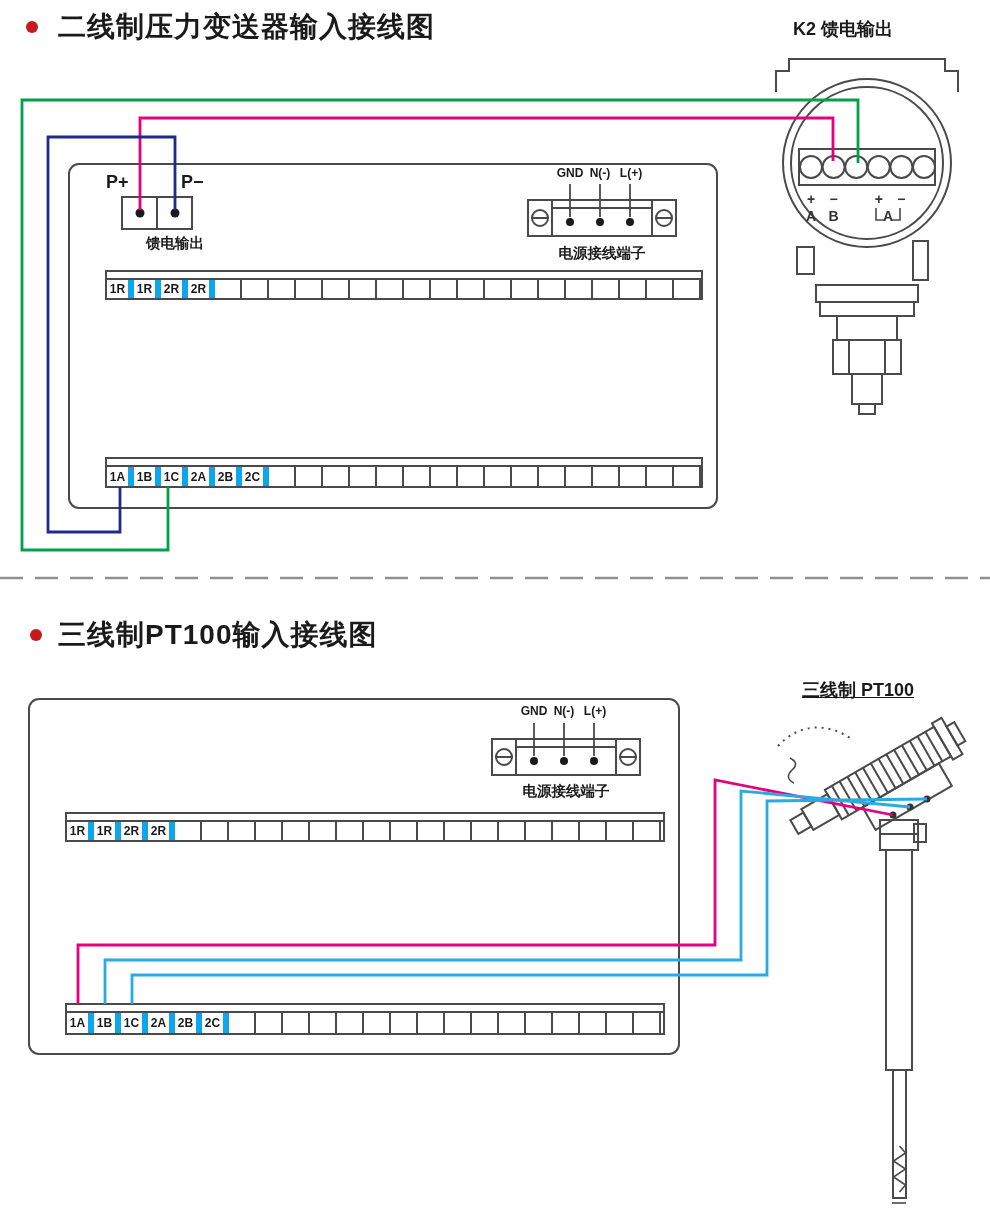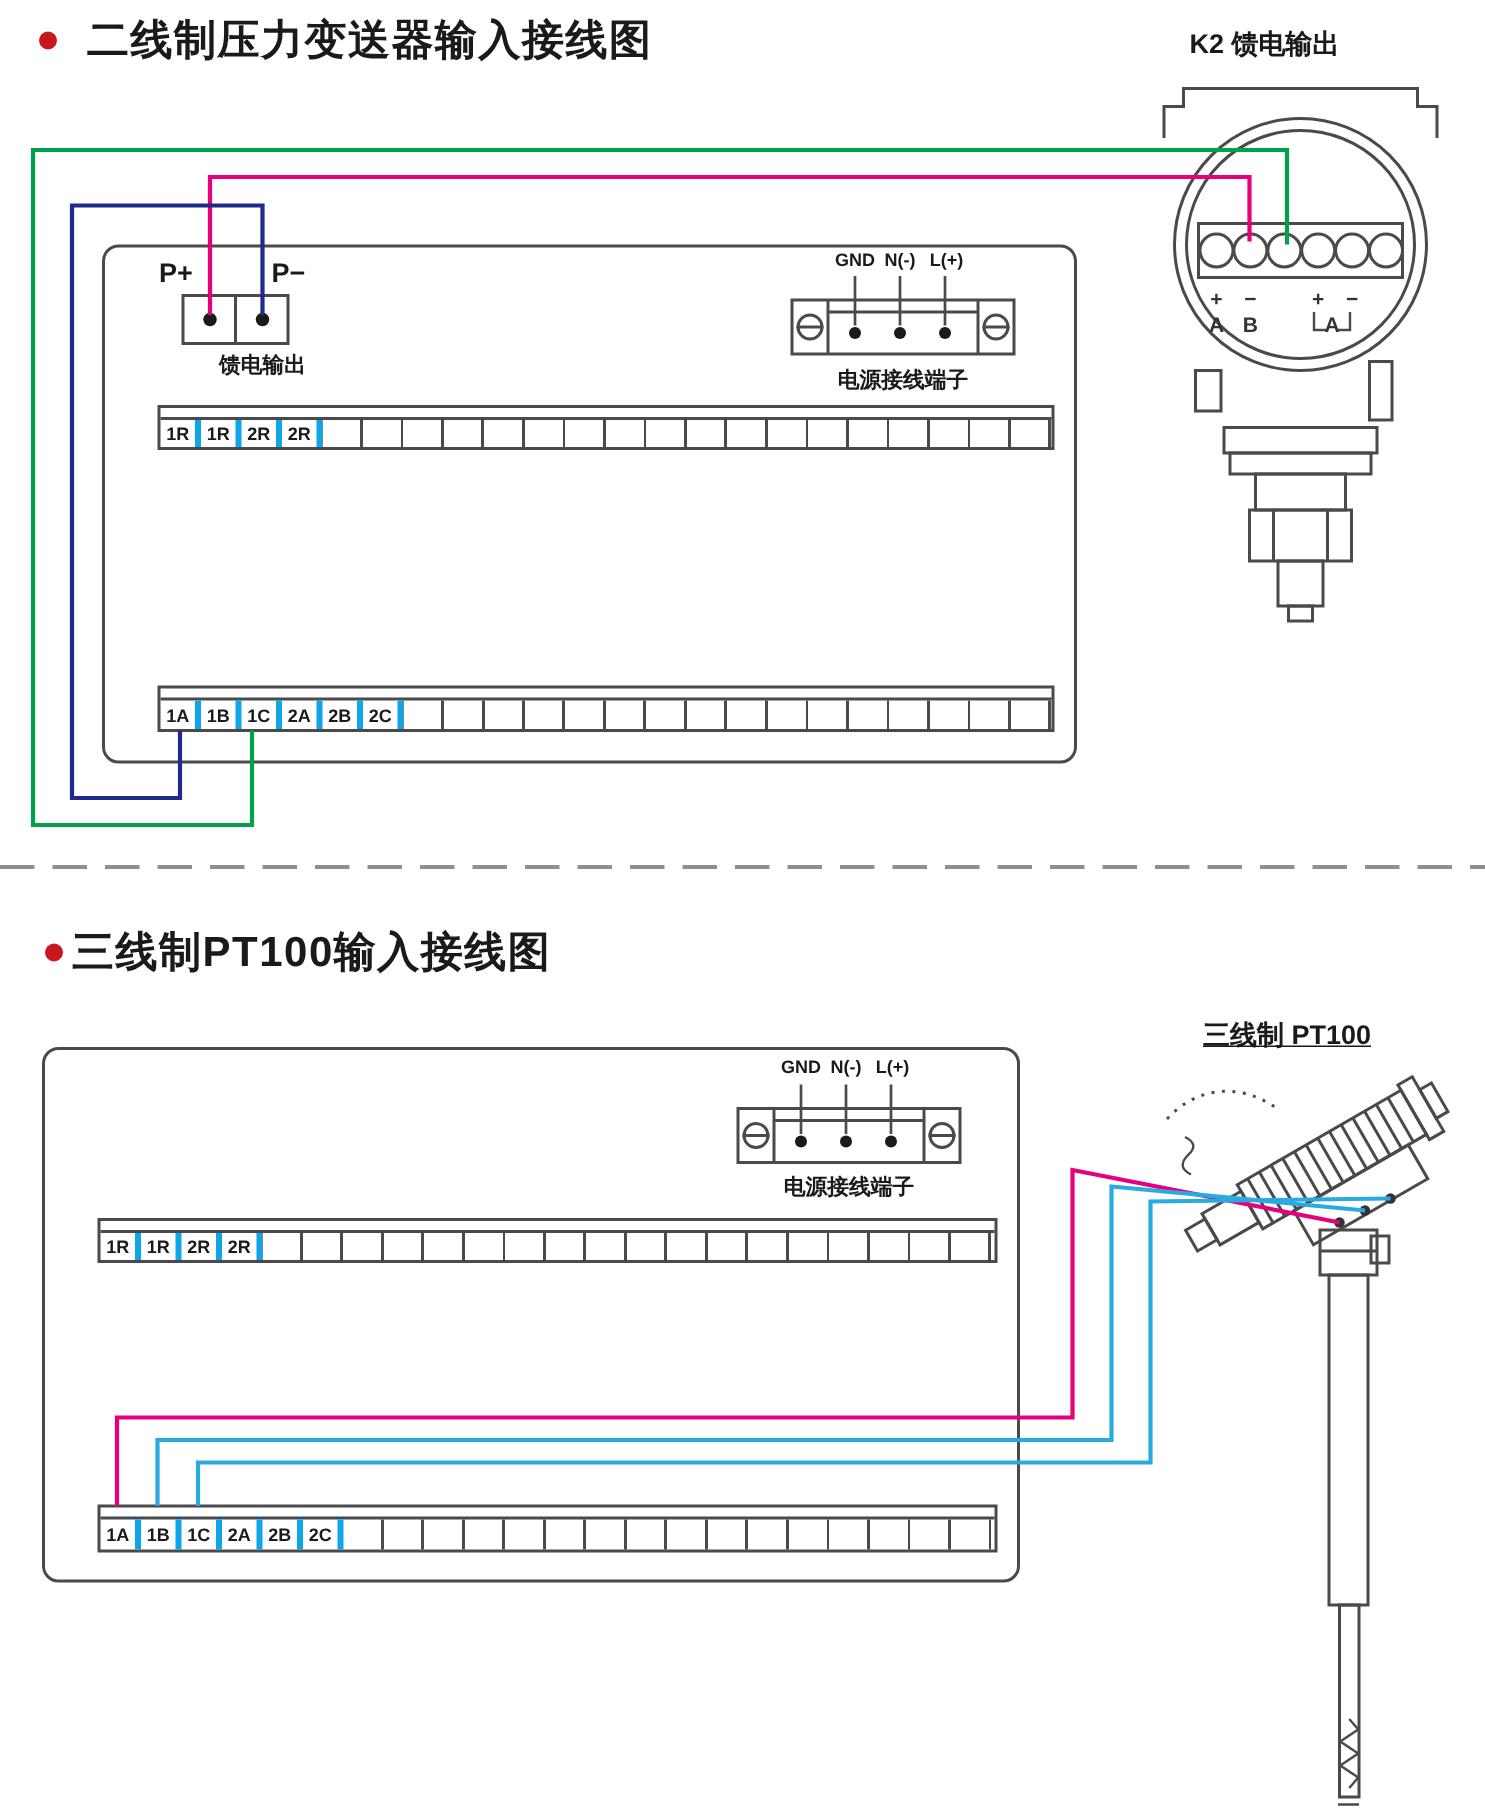--- a/index.html
+++ b/index.html
@@ -11,21 +11,21 @@
   .dev-label{font-size:18px;font-weight:600;z-index:2;}
   .big-box{position:absolute;border:2.5px solid #4a4a4a;border-radius:11px;background:#fff;z-index:1;box-sizing:border-box;}
   .small-lbl{font-size:14.5px;font-weight:700;z-index:2;}
   .pwr-lbl{font-size:12px;font-weight:700;transform:translateX(-50%);z-index:2;}
   .pm-lbl{font-size:18px;font-weight:700;z-index:2;}
   .ctr{transform:translateX(-50%);}
   
   .strip{position:absolute;box-sizing:border-box;border:2px solid #4a4a4a;background:#fff;z-index:2;}
   .rail{height:6px;border-bottom:2px solid #4a4a4a;}
   .cells{display:flex;height:calc(100% - 8px);align-items:stretch;}
-  .cell{box-sizing:border-box;width:27px;border-right:4px solid #0ea5e9;display:flex;align-items:center;justify-content:center;
+  .cell{box-sizing:border-box;width:27px;border-right:6px solid #0ea5e9;display:flex;align-items:center;justify-content:center;
         font-size:12px;font-weight:700;}
   .filler{flex:1;background:repeating-linear-gradient(to right, transparent 0 25px, #4a4a4a 25px 27px);}
   #overlay{position:absolute;left:0;top:0;z-index:5;pointer-events:none;}
 </style>
 </head>
 <body>
 
 <div id="canvas">
 
   <div class="bullet" style="left:26px;top:21px;"></div>
@@ -61,21 +61,21 @@
       <div class="cell">1B</div>
       <div class="cell">1C</div>
       <div class="cell">2A</div>
       <div class="cell">2B</div>
       <div class="cell">2C</div>
       <div class="filler"></div>
     </div>
   </div>
 
   <div class="bullet" style="left:30px;top:629px;"></div>
-  <div class="abs sec-title" style="left:48px;top:616px;">三线制PT100输入接线图</div>
+  <div class="abs sec-title" style="left:58px;top:616px;">三线制PT100输入接线图</div>
   <div class="abs dev-label" style="left:802px;top:678px;text-decoration:underline;">三线制  PT100</div>
 
   <div class="big-box" style="left:28px;top:698px;width:652px;height:357px;"></div>
 
   <div class="abs pwr-lbl" style="left:534px;top:704px;">GND</div>
   <div class="abs pwr-lbl" style="left:564px;top:704px;">N(-)</div>
   <div class="abs pwr-lbl" style="left:595px;top:704px;">L(+)</div>
   <div class="abs small-lbl ctr" style="left:566px;top:782px;">电源接线端子</div>
 
   <div class="strip" style="left:65px;top:812px;width:600px;height:30px;">

